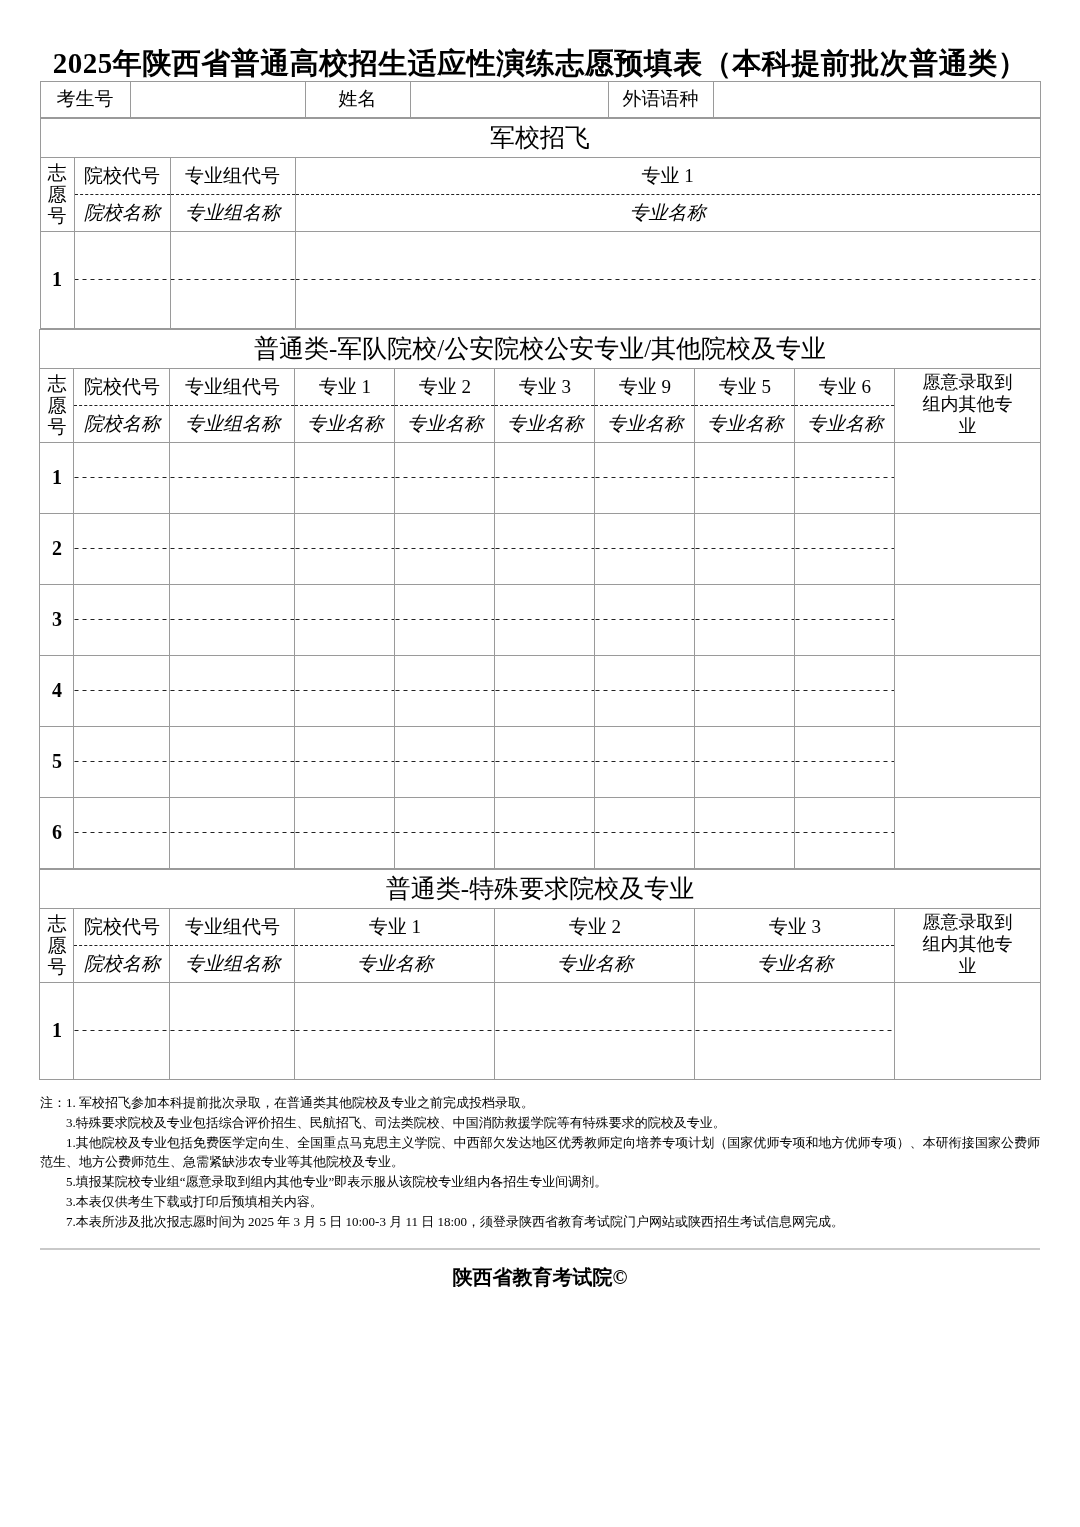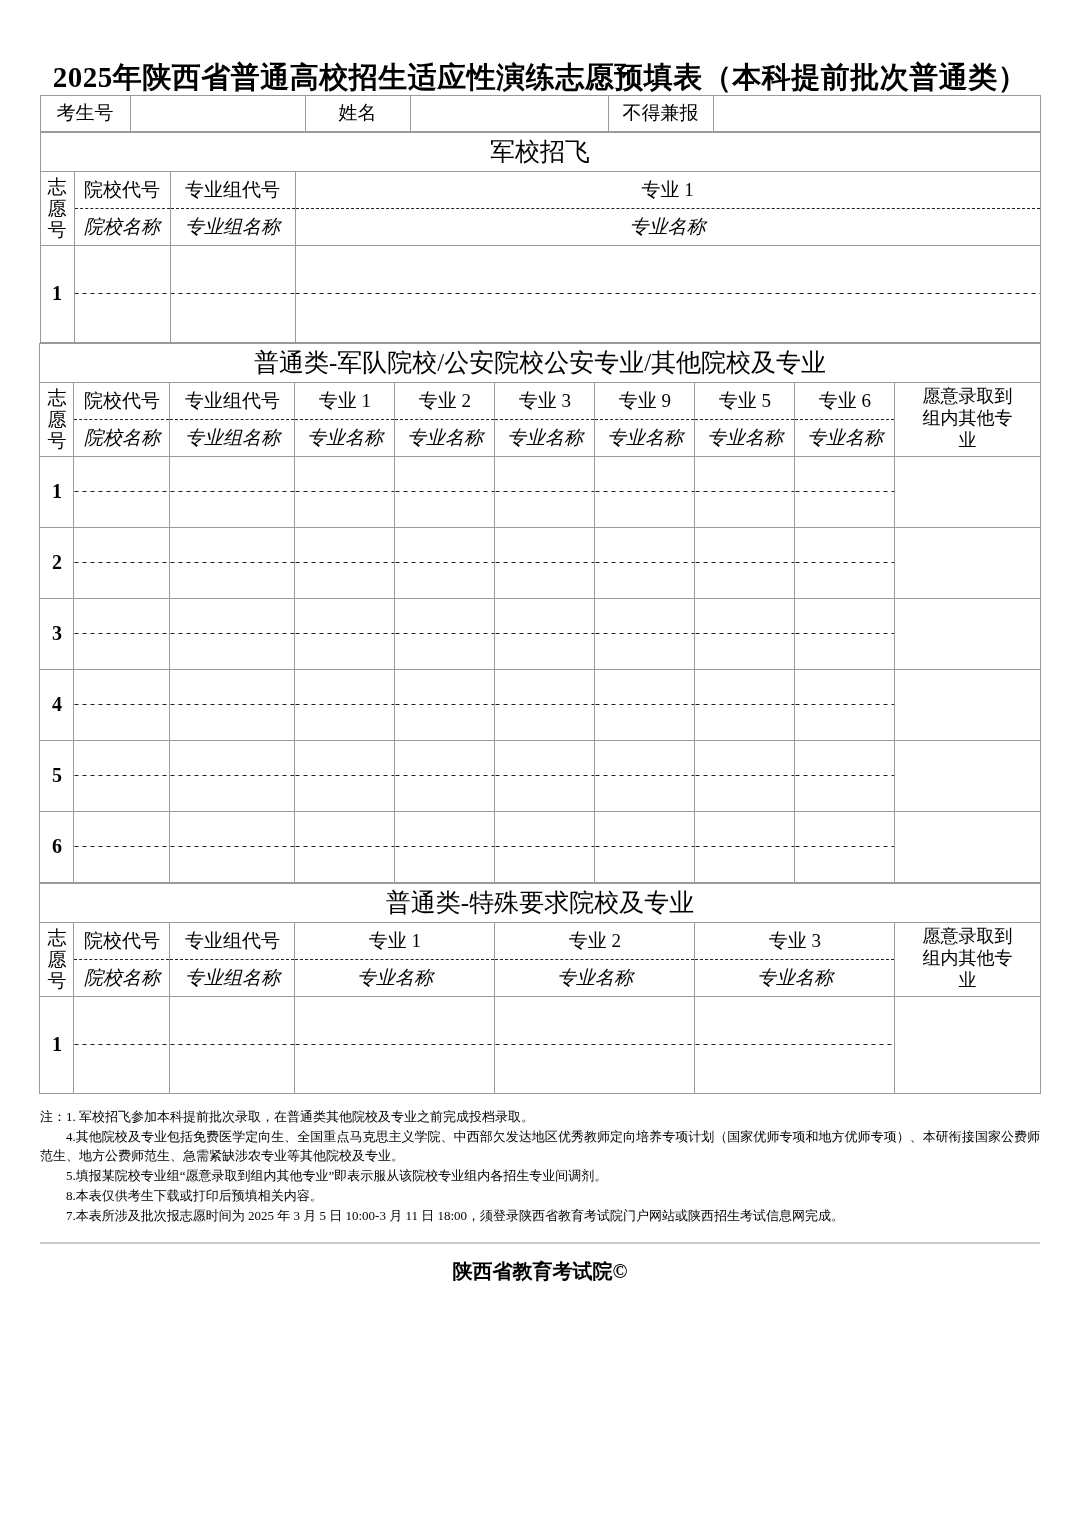--- a/index.html
+++ b/index.html
@@ -21,21 +21,21 @@
     box-sizing: border-box;
     padding: 0;
   }
 
   
   .doc-title {
     text-align: center;
     font-size: 29px;
     font-weight: bold;
     letter-spacing: 0.5px;
-    padding-top: 60px;
+    padding-top: 46px;
     padding-bottom: 0;
     line-height: 1.2;
     color: #000;
   }
 
   
   .tbl {
     border-collapse: collapse;
     table-layout: fixed;
     width: 1000px;
@@ -132,21 +132,21 @@
         <col style="width:198px">
       <col style="width:105px">
         <col style="width:327px">
     </colgroup>
     <tbody>
       <tr>
         <td class="lbl">考生号</td>
         <td class="val"></td>
         <td class="lbl">姓名</td>
         <td class="val"></td>
-        <td class="lbl">不得兼报</td>
+        <td class="lbl">外语语种</td>
         <td class="val"></td>
       </tr>
     </tbody>
   </table>
 
   <table class="tbl">
     <colgroup>
       <col style="width:34px">
         <col style="width:96px">
         <col style="width:125px">
@@ -348,22 +348,23 @@
         <td class="split"></td>
         <td class="split"></td>
         <td class="split"></td>
         <td></td>
       </tr>
     </tbody>
   </table>
 
   <div class="notes">
     <p class="first">注：1. 军校招飞参加本科提前批次录取，在普通类其他院校及专业之前完成投档录取。</p>
-    <p>4.其他院校及专业包括免费医学定向生、全国重点马克思主义学院、中西部欠发达地区优秀教师定向培养专项计划（国家优师专项和地方优师专项）、本研衔接国家公费师范生、地方公费师范生、急需紧缺涉农专业等其他院校及专业。</p>
+    <p>3.特殊要求院校及专业包括综合评价招生、民航招飞、司法类院校、中国消防救援学院等有特殊要求的院校及专业。</p>
+    <p>1.其他院校及专业包括免费医学定向生、全国重点马克思主义学院、中西部欠发达地区优秀教师定向培养专项计划（国家优师专项和地方优师专项）、本研衔接国家公费师范生、地方公费师范生、急需紧缺涉农专业等其他院校及专业。</p>
     <p>5.填报某院校专业组“愿意录取到组内其他专业”即表示服从该院校专业组内各招生专业间调剂。</p>
-    <p>8.本表仅供考生下载或打印后预填相关内容。</p>
+    <p>3.本表仅供考生下载或打印后预填相关内容。</p>
     <p>7.本表所涉及批次报志愿时间为 2025 年 3 月 5 日 10:00-3 月 11 日 18:00，须登录陕西省教育考试院门户网站或陕西招生考试信息网完成。</p>
   </div>
 
   <div class="footer-rule"></div>
   <div class="footer">陕西省教育考试院©</div>
 
 </div>
 
 </body></html>

